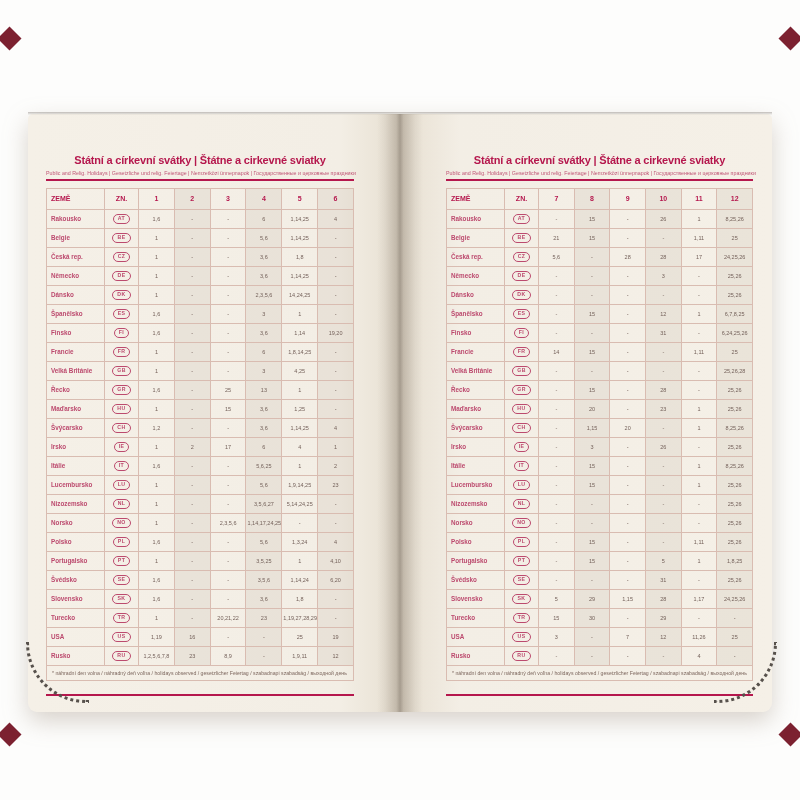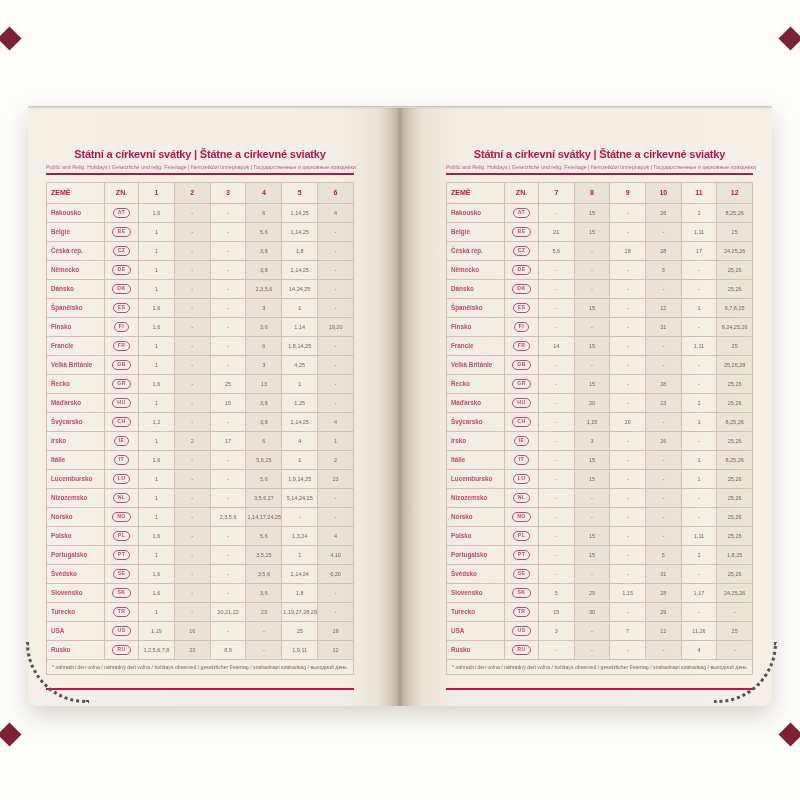--- a/index.html
+++ b/index.html
@@ -20,21 +20,21 @@
 
   
   .wedge{position:absolute;width:17px;height:17px;background:var(--maroon);transform:rotate(45deg);}
   .wedge.tl{left:1px;top:30px;}
   .wedge.tr{left:782px;top:30px;}
   .wedge.bl{left:1px;top:726px;}
   .wedge.br{left:782px;top:726px;}
 
   
   .book{
-    position:absolute;left:28px;top:108px;width:744px;height:598px;
+    position:absolute;left:28px;top:114px;width:744px;height:598px;
     display:flex;
     filter:drop-shadow(0 9px 12px rgba(130,110,90,.30));
   }
   .book::before{ 
     content:"";position:absolute;left:0;top:-2px;width:100%;height:3px;
     background:linear-gradient(180deg,rgba(90,80,70,.35),rgba(90,80,70,0));
     z-index:3;
   }
   .book::after{ 
     content:"";position:absolute;left:50%;top:0;width:46px;height:100%;

